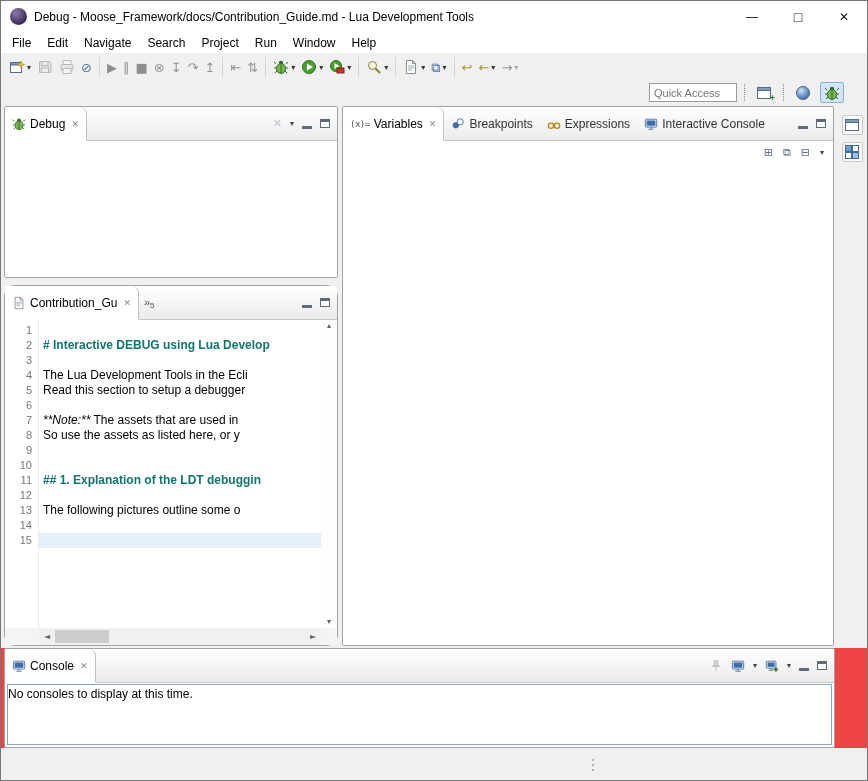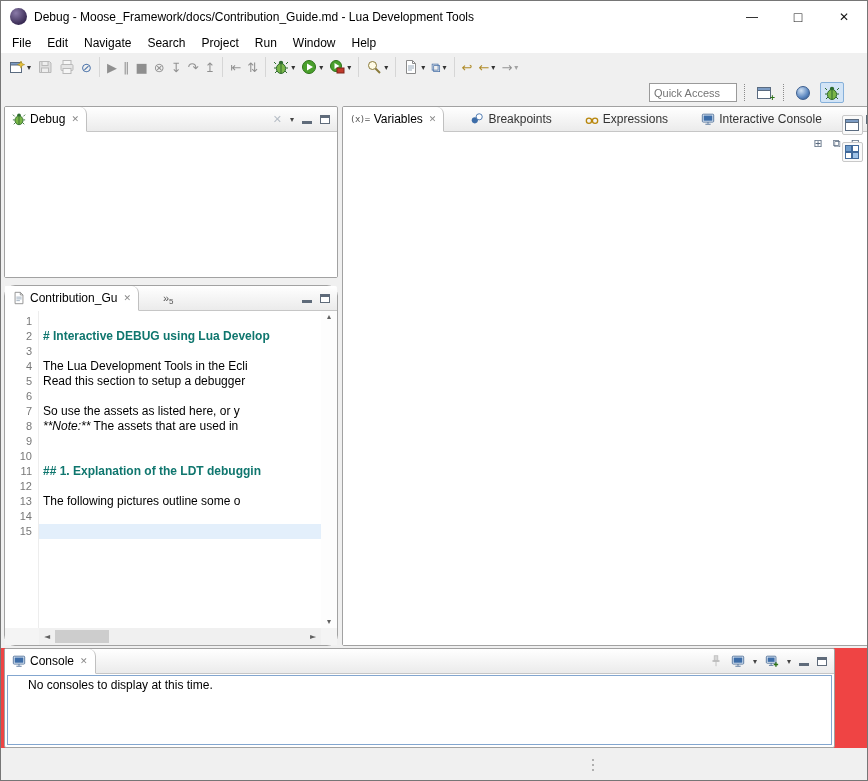--- a/index.html
+++ b/index.html
@@ -45,22 +45,22 @@
 
   
   .main{flex:1;display:flex;gap:4px;padding:2px 1px 2px 3px;min-height:0;background:#f0f0f0;}
   .left-col{width:334px;flex:0 0 auto;display:flex;flex-direction:column;gap:7px;min-height:0;}
   .right-col{flex:1;min-width:0;display:flex;min-height:0;}
   .edge-strip{width:28px;flex:0 0 auto;display:flex;flex-direction:column;align-items:center;padding-top:9px;gap:7px;}
   .edge-btn{width:21px;height:20px;display:flex;align-items:center;justify-content:center;border:1px solid #c9c9c9;background:#fafafa;border-radius:2px;}
 
   
   .panel{background:#fff;border:1px solid #a2a2a2;border-radius:2px;display:flex;flex-direction:column;min-height:0;}
-  .phead{height:25px;display:flex;align-items:stretch;background:linear-gradient(#ffffff,#ebebeb);
-    border-bottom:1px solid #c6c6c6;border-radius:2px 2px 0 0;flex:0 0 auto;gap:19px;}
+  .phead{height:34px;display:flex;align-items:stretch;background:linear-gradient(#ffffff,#ebebeb);
+    border-bottom:1px solid #c6c6c6;border-radius:2px 2px 0 0;flex:0 0 auto;}
   .tab{display:flex;align-items:center;gap:4px;padding:0 7px;font-size:12px;color:#333;white-space:nowrap;}
   .tab.sel{background:#fff;position:relative;z-index:1;margin-bottom:-1px;border-bottom:1px solid #fff;
     border-right:1px solid #c0c0c0;border-radius:1px 7px 0 0;color:#000;}
   .tab .close{color:#8a8a8a;font-size:9px;margin-left:2px;font-family:"DejaVu Sans",sans-serif;}
   .tab-overflow{display:flex;align-items:center;padding:0 5px;color:#555;}
   .ovf-chev{font-size:11px;line-height:1;}
   .ovf-count{font-size:8px;margin-top:6px;}
   .hicons{margin-left:auto;display:flex;align-items:center;gap:8px;padding-right:7px;}
   .gicon{font-size:11px;line-height:1;color:#5a6b80;font-family:"DejaVu Sans",sans-serif;}
   .gicon.disabled{opacity:.4;}
@@ -92,21 +92,21 @@
   .hthumb{width:54px;height:13px;background:#cdcdcd;}
   .corner{width:16px;background:#f4f4f4;flex:0 0 auto;}
 
   
   .vbadge{font-size:9px;color:#555;letter-spacing:-0.5px;font-family:"DejaVu Sans Mono",monospace;}
   .vars-toolbar{height:22px;flex:0 0 auto;display:flex;align-items:center;justify-content:flex-end;gap:10px;padding-right:9px;background:#fff;}
 
   
   .console-wrap{flex:0 0 auto;padding:0 32px 0 3px;background:#ef4444;}
   .console-panel{height:100px;}
-  .console-body{flex:1;margin:1px 2px 2px 2px;border:1px solid #83a6cf;background:#fff;padding:2px 20px;font-size:12px;overflow:hidden;}
+  .console-body{flex:1;margin:1px 2px 2px 2px;border:1px solid #83a6cf;background:#fff;padding:2px 0;font-size:12px;overflow:hidden;}
 
   
   .statusbar{height:32px;flex:0 0 auto;background:#f0f0f0;position:relative;}
   .grip{position:absolute;left:591px;top:11px;display:flex;flex-direction:column;gap:3px;}
   .grip i{width:2px;height:2px;background:#9a9a9a;border-radius:50%;}
 </style>
 </head>
 <body>
 
 <svg width="0" height="0" style="position:absolute">
@@ -401,22 +401,22 @@
             <div class="ln">14</div>
             <div class="ln">15</div>
           </div>
           <div class="code">
             <div class="cline"><span></span></div>
             <div class="cline"><span class="md-h"># Interactive DEBUG using Lua Develop</span></div>
             <div class="cline"><span></span></div>
             <div class="cline"><span>The Lua Development Tools in the Ecli</span></div>
             <div class="cline"><span>Read this section to setup a debugger</span></div>
             <div class="cline"><span></span></div>
+            <div class="cline"><span class="md-em">**Note:**</span><span> The assets that are used in</span></div>
             <div class="cline"><span>So use the assets as listed here, or y</span></div>
-            <div class="cline"><span class="md-em">**Note:**</span><span> The assets that are used in</span></div>
             <div class="cline"><span></span></div>
             <div class="cline"><span></span></div>
             <div class="cline"><span class="md-h">## 1. Explanation of the LDT debuggin</span></div>
             <div class="cline"><span></span></div>
             <div class="cline"><span>The following pictures outline some o</span></div>
             <div class="cline"><span></span></div>
             <div class="cline current"><span></span></div>
           </div>
           <div class="vscroll">
             <span class="sarrow">▴</span>

